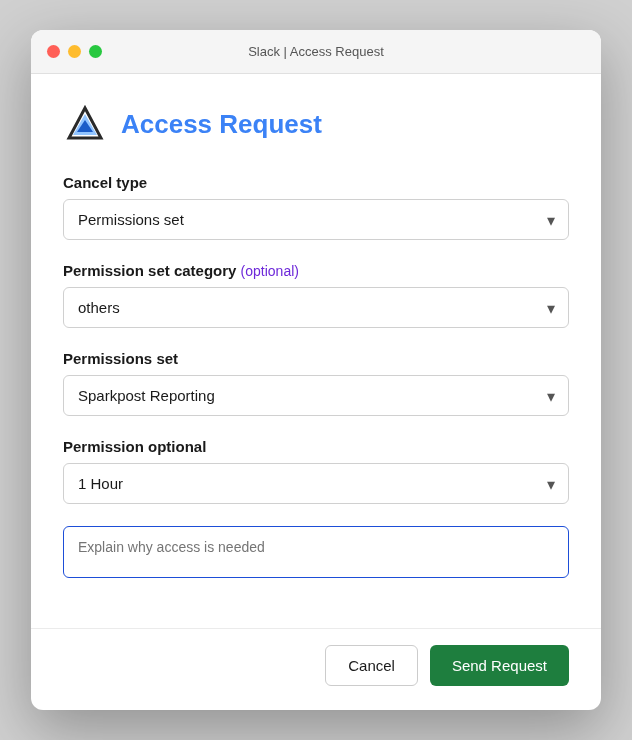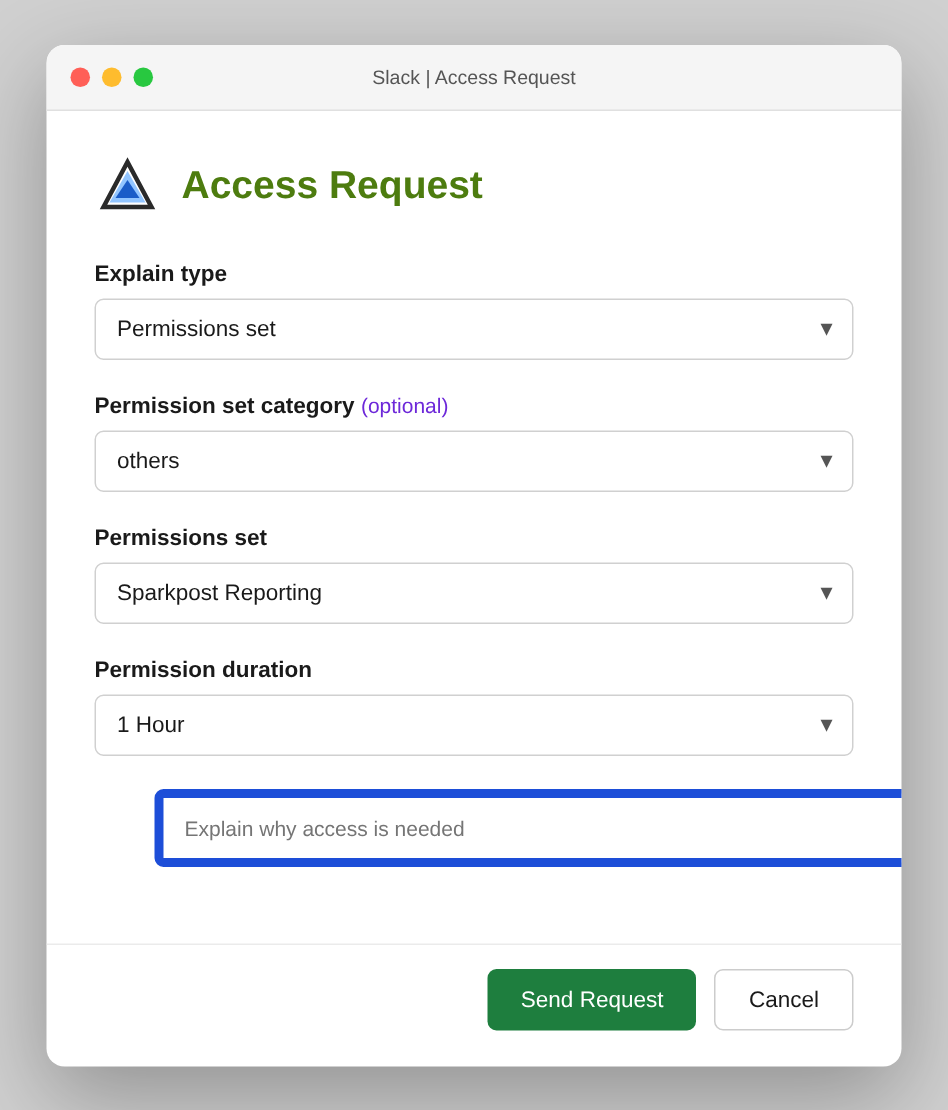--- a/index.html
+++ b/index.html
@@ -77,21 +77,21 @@
 
     .logo-icon {
       width: 44px;
       height: 44px;
       flex-shrink: 0;
     }
 
     .page-title {
       font-size: 26px;
       font-weight: 700;
-      color: #4d7c0f;
+      color: #3b82f6;
       text-align: right;
     }
 
     .form-group {
       margin-bottom: 22px;
     }
 
     .form-label {
       font-size: 15px;
       font-weight: 700;
@@ -128,29 +128,28 @@
       right: 14px;
       top: 50%;
       transform: translateY(-50%);
       pointer-events: none;
       color: #555;
     }
 
     .form-textarea {
       width: 100%;
       padding: 12px 14px;
-      border: 6px solid #1d4ed8;
+      border: 1px solid #1d4ed8;
       border-radius: 6px;
       font-size: 14px;
       color: #999;
       resize: none;
       height: 52px;
       outline: none;
       font-family: inherit;
-      margin-left: 40px;
     }
 
     .footer {
       padding: 16px 32px 24px 32px;
       display: flex;
       justify-content: flex-end;
       gap: 12px;
       border-top: 1px solid #ebebeb;
     }
 
@@ -194,21 +193,21 @@
     <div class="header">
       <svg class="logo-icon" viewBox="0 0 44 44" xmlns="http://www.w3.org/2000/svg">
         <polygon points="22,6 38,36 6,36" fill="none" stroke="#2a2a2a" stroke-width="3"></polygon>
         <polygon points="22,12 34,33 10,33" fill="#4a9eff" opacity="0.6"></polygon>
         <polygon points="22,18 30,30 14,30" fill="#1a5cc8"></polygon>
       </svg>
       <h1 class="page-title">Access Request</h1>
     </div>
 
     <div class="form-group">
-      <label class="form-label">Explain type</label>
+      <label class="form-label">Cancel type</label>
       <div class="select-wrapper">
         <select class="form-select">
           <option>Permissions set</option>
         </select>
         <span class="chevron-icon">▾</span>
       </div>
     </div>
 
     <div class="form-group">
       <label class="form-label">
@@ -227,36 +226,36 @@
       <label class="form-label">Permissions set</label>
       <div class="select-wrapper">
         <select class="form-select">
           <option>Sparkpost Reporting</option>
         </select>
         <span class="chevron-icon">▾</span>
       </div>
     </div>
 
     <div class="form-group">
-      <label class="form-label">Permission duration</label>
+      <label class="form-label">Permission optional</label>
       <div class="select-wrapper">
         <select class="form-select">
           <option>1 Hour</option>
           <option>4 Hours</option>
           <option>8 Hours</option>
           <option>1 Day</option>
           <option>1 Week</option>
           <option>Permanent</option>
         </select>
         <span class="chevron-icon">▾</span>
       </div>
     </div>
 
     <div class="form-group">
       <textarea class="form-textarea" placeholder="Explain why access is needed" style=""></textarea>
     </div>
   </div>
 
   <div class="footer">
+    <button class="btn btn-cancel">Cancel</button>
     <button class="btn btn-primary">Send Request</button>
-    <button class="btn btn-cancel">Cancel</button>
   </div>
 </div>
 
 </body></html>

